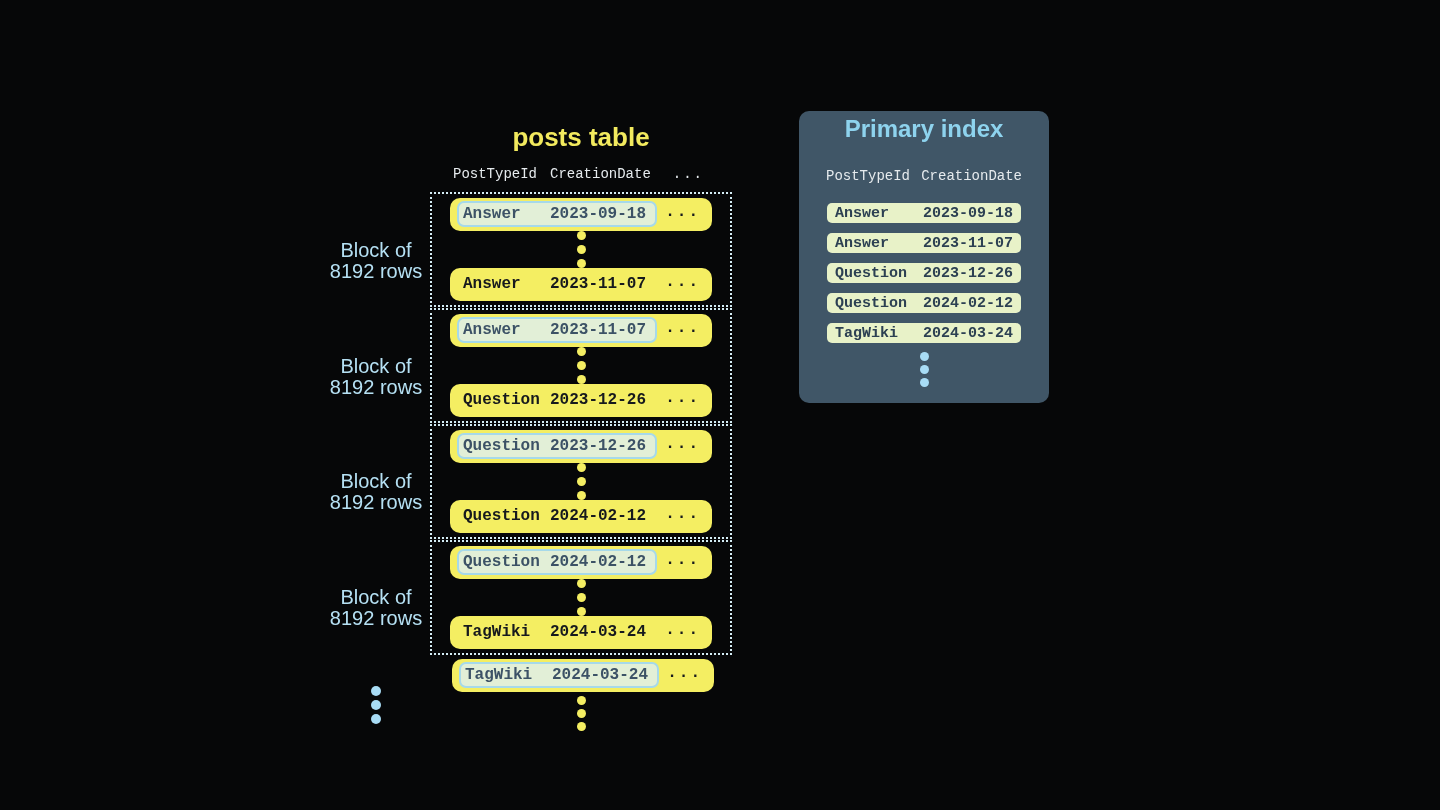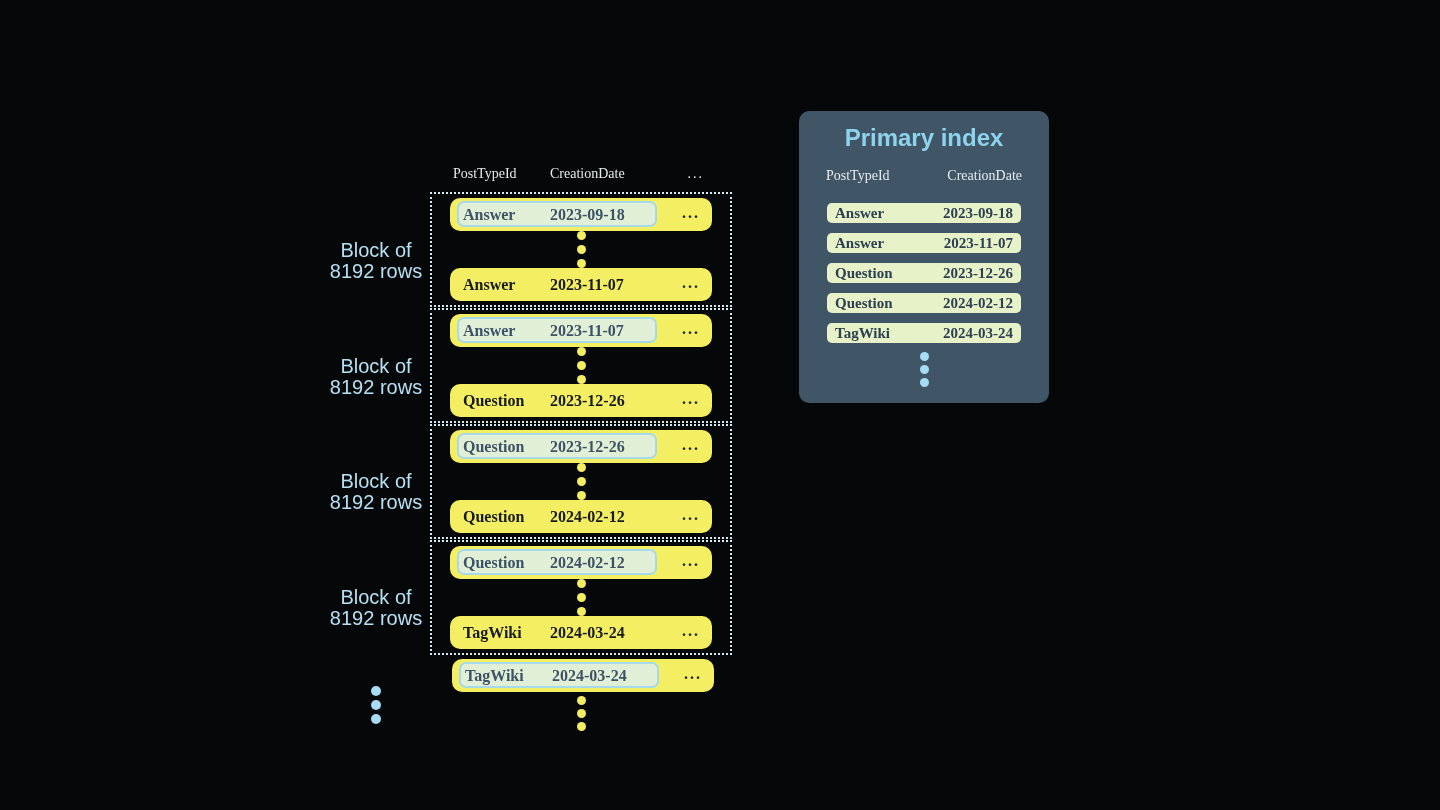--- a/index.html
+++ b/index.html
@@ -19,21 +19,21 @@
     --pi-row-bg:#e8f2c8;
     --pi-row-text:#2c4052;
   }
   *{margin:0;padding:0;box-sizing:border-box;}
   html,body{background:#000;}
   .stage{
     position:relative;width:1440px;height:810px;overflow:hidden;
     background:var(--bg);
     font-family:"Liberation Sans","DejaVu Sans",sans-serif;
   }
-  .mono{font-family:Liberation Serif, serif;}
+  .mono{font-family:Liberation Mono, monospace;}
 
   
   .pt-title{
     position:absolute;left:450px;top:122px;width:262px;
     text-align:center;font-size:26px;font-weight:bold;color:var(--yellow-title);
   }
   .pt-header{
     position:absolute;left:450px;top:166px;width:262px;height:18px;
     color:var(--header-text);font-size:14px;
   }
@@ -76,21 +76,21 @@
   .overflow-row{position:absolute;left:452px;top:659px;}
   .bottom-dots{position:absolute;left:450px;width:262px;top:696px;}
   .bottom-dots .vdots{gap:4px;}
 
   
   .panel{
     position:absolute;left:799px;top:111px;width:250px;height:292px;
     background:var(--panel-bg);border-radius:10px;
   }
   .pi-title{
-    position:absolute;top:13px;left:0;right:0;text-align:center;
+    position:absolute;top:4px;left:0;right:0;text-align:center;
     font-size:24px;font-weight:600;color:var(--panel-title);
   }
   .pi-header{
     position:absolute;top:57px;left:27px;width:196px;
     display:flex;justify-content:space-between;
     color:var(--header-text);font-size:14px;
   }
   .pi-rows{
     position:absolute;top:92px;left:28px;width:194px;
     display:flex;flex-direction:column;gap:10px;
@@ -102,20 +102,21 @@
   }
   .pi-dots{position:absolute;top:241px;left:0;right:0;}
   .pi-dots .vdots{width:100%;gap:4px;}
   .pi-dots .vdots i{background:var(--blue-dot);}
 </style>
 </head>
 <body>
 
 <div class="stage">
 
+  <div class="pt-title">posts table</div>
 
   <div class="pt-header mono">
     <span class="h-type">PostTypeId</span>
     <span class="h-date">CreationDate</span>
     <span class="h-ell">...</span>
   </div>
 
   <div class="blocks">
 
     <div class="block">

